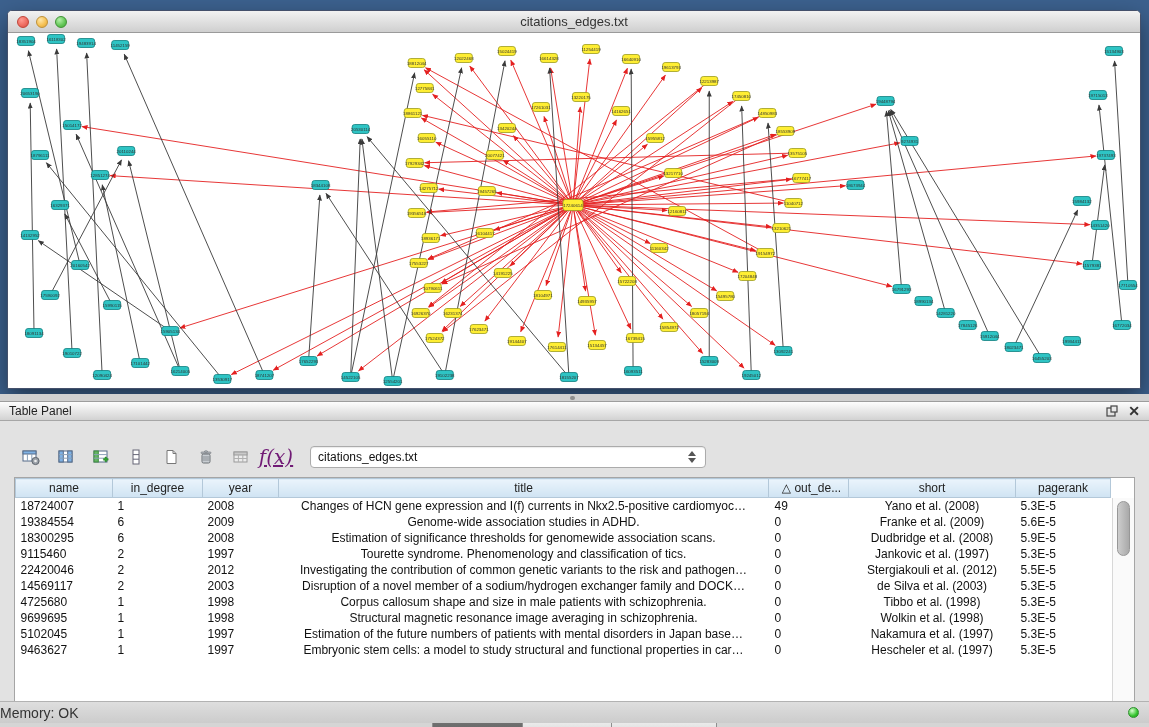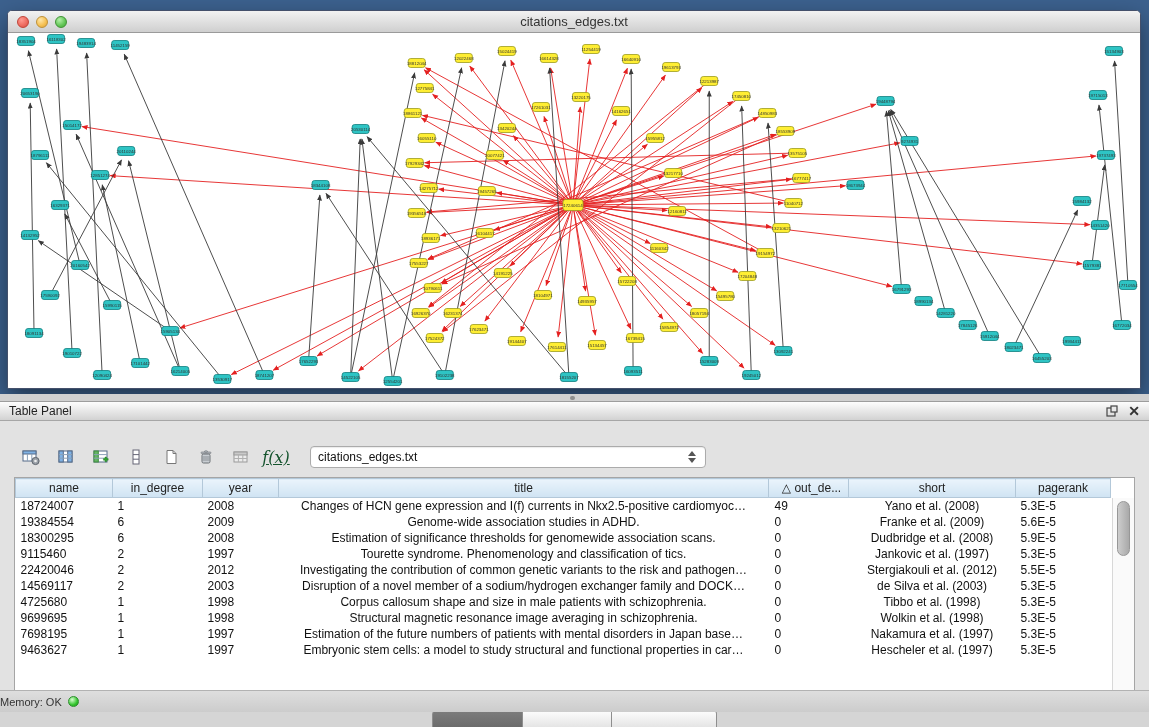--- a/index.html
+++ b/index.html
@@ -30,21 +30,21 @@
     background:linear-gradient(#fdfdfd,#d2d2d2); border-top:1px solid #9d9d9d; border-bottom:1px solid #a6a6a6;
     display:flex; align-items:center; padding:0 9px; font-size:12px; color:#222; }
   .panel-header .spacer { flex:1; }
   .panel-header .hdr-icon { margin-left:10px; cursor:default; display:flex; align-items:center; }
   .close-x { font-size:14px; font-weight:bold; color:#333; line-height:12px; }
 
   .panel-body { position:absolute; left:0; top:421px; bottom:22px; width:100%; background:#e2e2e2; }
 
   .toolbar { display:flex; align-items:center; margin:24px 0 8px 18px; gap:9px; }
   .tool-btn { width:26px; height:24px; display:flex; align-items:center; justify-content:center; }
-  .fx { font-family:"DejaVu Serif", serif; font-style:italic; font-size:16px; color:#14532d;text-decoration:underline; }
+  .fx { font-family:"DejaVu Serif", serif; font-style:italic; font-size:20px; color:#701a75;text-decoration:underline; }
   .combo { width:396px; height:22px; margin-left:12px; background:#fff; border:1px solid #ababab;
     border-radius:4px; display:flex; align-items:center; padding:0 7px; font-size:12px; color:#111;
     box-shadow:inset 0 1px 1px rgba(0,0,0,.08); }
   .combo .cspace { flex:1; }
   .stepper { display:flex; flex-direction:column; gap:2px; margin-right:2px; }
   .tri-up   { width:0; height:0; border-left:4px solid transparent; border-right:4px solid transparent; border-bottom:5px solid #555; }
   .tri-down { width:0; height:0; border-left:4px solid transparent; border-right:4px solid transparent; border-top:5px solid #555; }
 
   .table-wrap { position:relative; margin-left:14px; width:1121px; height:226px; background:#fff; border:1px solid #a5a5a5; overflow:hidden; }
   table.data-table { border-collapse:collapse; table-layout:fixed; width:1095px; }
@@ -65,24 +65,24 @@
     background:linear-gradient(90deg,#cdcdcd,#a9a9a9); border:1px solid #979797; }
 
   .tabs { display:flex; justify-content:center; margin-top:7px; }
   .tab { height:20px; line-height:18px; padding:12px 14px; font-size:12px; color:#222;
     background:linear-gradient(#fdfdfd,#d8d8d8); border:1px solid #8e8e8e; border-left:none; }
   .tab:first-child { border-left:1px solid #8e8e8e; border-radius:4px 0 0 4px; }
   .tab:last-child { border-radius:0 4px 4px 0; }
   .tab.active { background:linear-gradient(#7d7d7d,#636363); color:#fff; }
 
   
-  .statusbar { position:absolute; left:0; bottom:15px; width:100%; height:22px;
+  .statusbar { position:absolute; left:0; bottom:4px; width:100%; height:22px;
     background:linear-gradient(#dedede,#cccccc); border-top:1px solid #b2b2b2;
-    display:flex; align-items:center; justify-content:flex-start; padding-right:10px; gap:6px;
-    font-size:11px; color:#333; }
+    display:flex; align-items:center; justify-content:space-between; padding-right:10px; gap:6px;
+    font-size:14px; color:#333; }
   .mem-dot { width:11px; height:11px; border-radius:50%;
     background:radial-gradient(circle at 35% 30%, #d8ffd0, #35c52f 60%, #1d9a18); border:1px solid #2d8f2d; }
 </style>
 </head>
 <body>
 
 <div class="app">
 
   <div class="desktop">
     <div class="graph-window">
@@ -812,21 +812,21 @@
             <tr>
               <td>9699695</td>
               <td>1</td>
               <td>1998</td>
               <td>Structural magnetic resonance image averaging in schizophrenia.</td>
               <td>0</td>
               <td>Wolkin et al. (1998)</td>
               <td>5.3E-5</td>
             </tr>
             <tr>
-              <td>7698195</td>
+              <td>5102045</td>
               <td>1</td>
               <td>1997</td>
               <td>Estimation of the future numbers of patients with mental disorders in Japan base…</td>
               <td>0</td>
               <td>Nakamura et al. (1997)</td>
               <td>5.3E-5</td>
             </tr>
             <tr>
               <td>9463627</td>
               <td>1</td>

